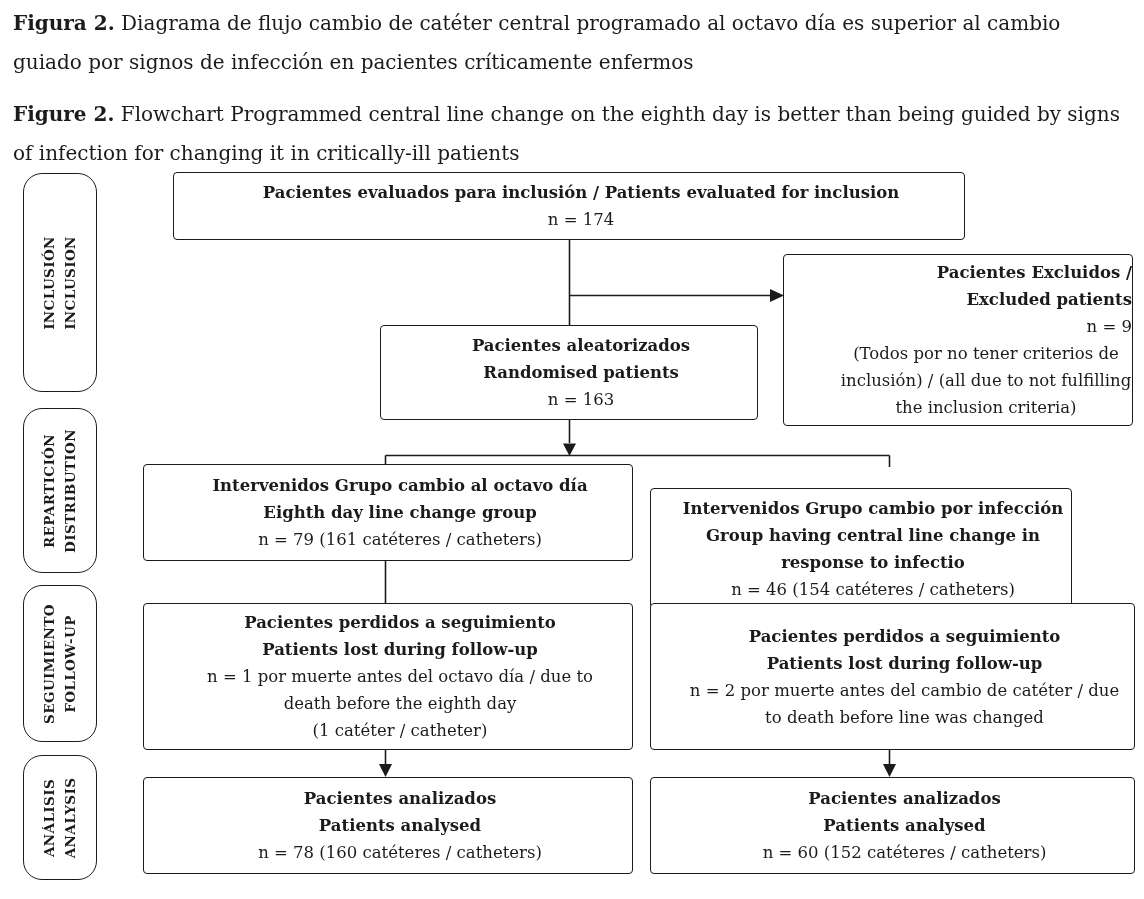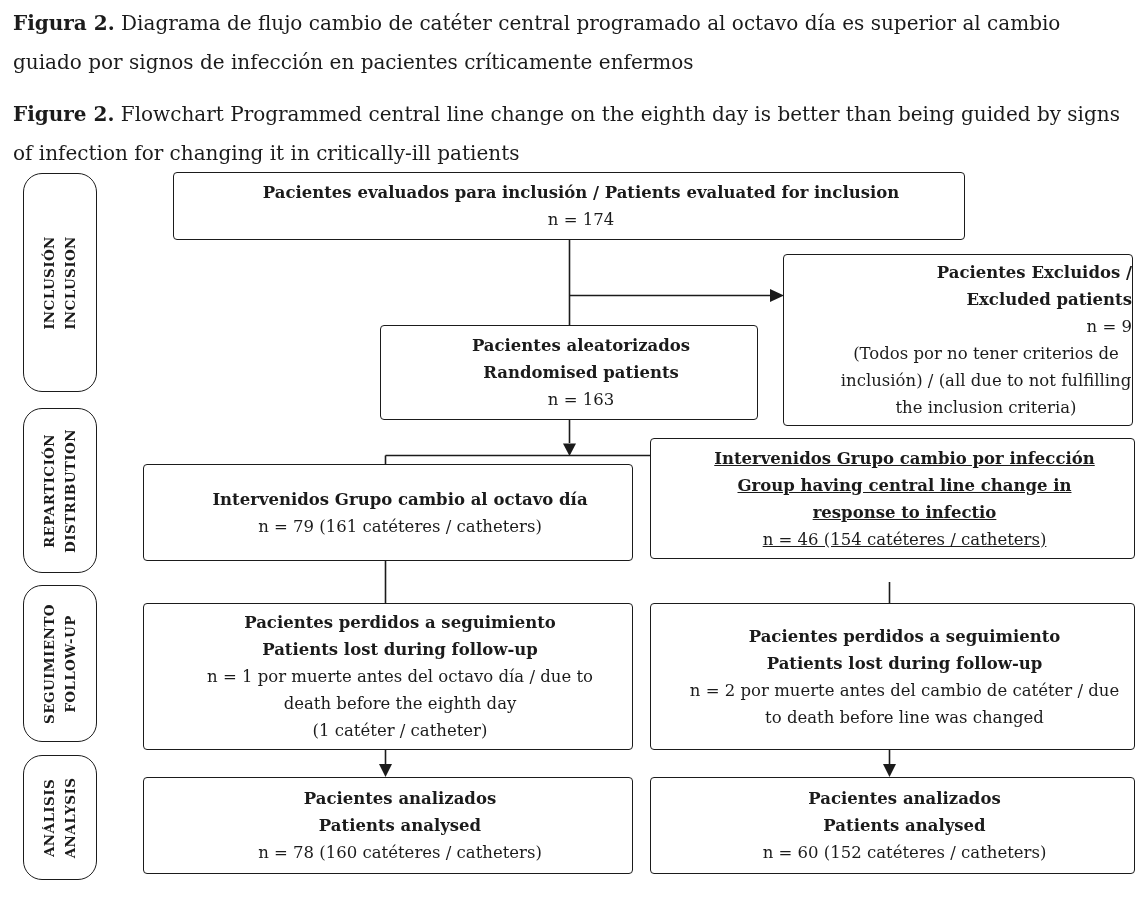--- a/index.html
+++ b/index.html
@@ -102,24 +102,25 @@
   </div>
 
   <div class="box" style="left:380px; top:325px; width:378px; height:95px;">
     <div class="t">Pacientes aleatorizados</div>
     <div class="t">Randomised patients</div>
     <div class="n">n = 163</div>
   </div>
 
   <div class="box" style="left:143px; top:464px; width:490px; height:97px;text-align:center;">
     <div class="t">Intervenidos Grupo cambio al octavo día</div>
+    <div class="t">Eighth day line change group</div>
     <div class="n">n = 79 (161 catéteres / catheters)</div>
   </div>
 
-  <div class="box" style="left:650px; top:438px; width:485px; height:121px;text-decoration:underline;">
+  <div class="box" style="left:650px; top:488px; width:422px; height:121px;">
     <div class="t">Intervenidos Grupo cambio por infección</div>
     <div class="t-wrap">Group having central line change in response to infectio</div>
     <div class="n">n = 46 (154 catéteres / catheters)</div>
   </div>
 
   <div class="box" style="left:143px; top:603px; width:490px; height:147px;">
     <div class="t">Pacientes perdidos a seguimiento</div>
     <div class="t">Patients lost during follow-up</div>
     <div class="detail">n = 1 por muerte antes del octavo día / due to death before the eighth day</div>
     <div class="n">(1 catéter / catheter)</div>

